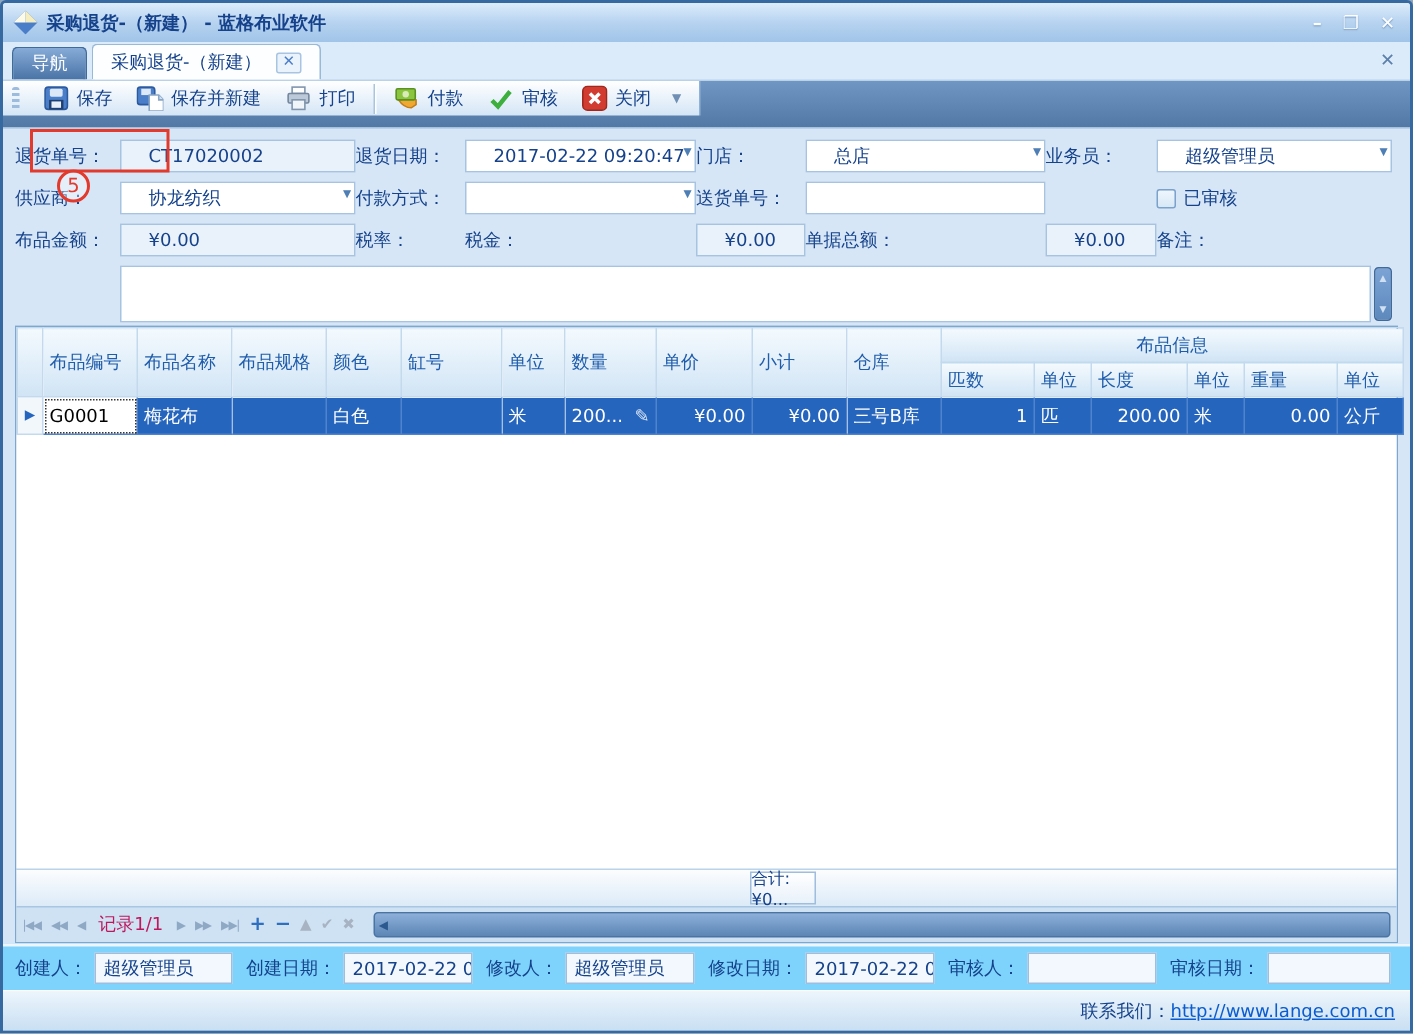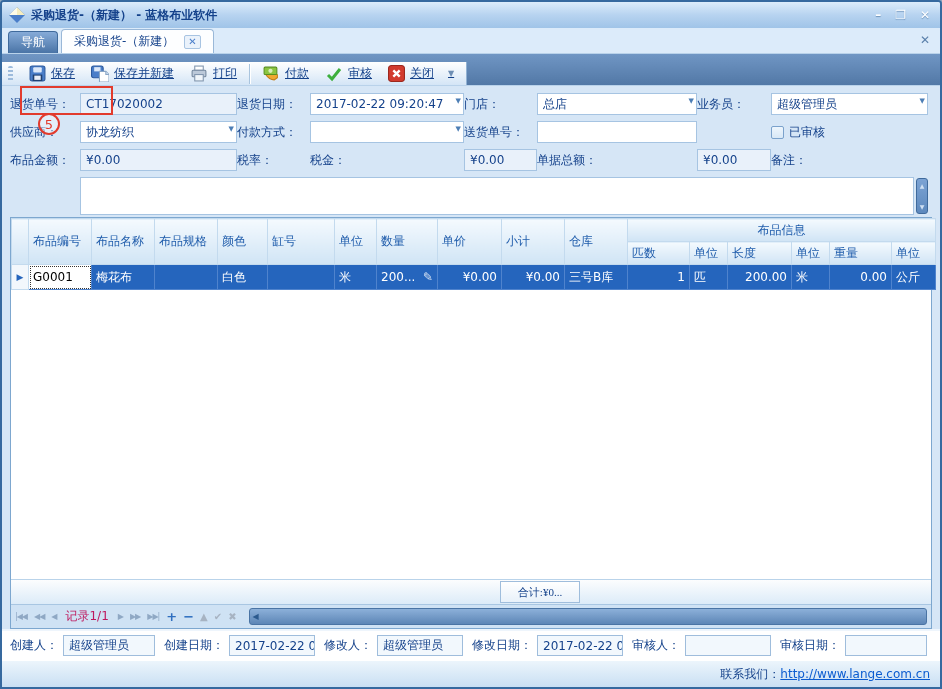--- a/index.html
+++ b/index.html
@@ -37,22 +37,22 @@
   .nav-tab { background: linear-gradient(#86abd8, #4a74a6); color: #fff;
     border: 1px solid #3f6a9c; border-bottom: none; margin-top: 39px; }
   .active-tab { background: #fdfeff; color: #15428b;
     border: 1px solid #9ab8d8; border-bottom: none; height: 24px; }
   .tab-close { margin-left: 10px; font-size: 10px; font-weight: bold; color: #4a7ec9;
     border: 1px solid #a8c4e2; background: #eaf2fb; border-radius: 2px;
     padding: 0 3px; line-height: 12px; }
   .tabs-close-all { position: absolute; right: 10px; top: 5px; color: #5b80ab;
     font-weight: bold; font-size: 12px; }
   
-  .toolbar { height: 31px; flex: 0 0 31px; display: flex; align-items: flex-end;
-    background: linear-gradient(#7096c4, #5278a6); text-decoration: underline; }
+  .toolbar { height: 31px; flex: 0 0 31px; display: flex; align-items: flex-start;
+    background: linear-gradient(#7096c4, #5278a6); }
   .toolbar-buttons { display: flex; align-items: center;
     background: linear-gradient(#ffffff, #d4e5f6); padding: 0 6px 0 6px;
     border-right: 1px solid #91b2d4; }
   .tbtn { display: flex; align-items: center; gap: 5px; border: none;
     background: transparent; color: #15428b; font: inherit; padding: 3px 8px;
     cursor: default; white-space: nowrap; }
   .tb-sep { width: 1px; height: 20px; background: #a9c4de; margin: 0 4px;
     box-shadow: 1px 0 0 #fff; }
   .tb-caret { color: #6f8fb4; font-size: 8px; padding: 0 6px; }
   .toolbar-fill { flex: 1; }
@@ -62,21 +62,21 @@
   .anno-circle { position: absolute; left: 36px; top: 111px; width: 22px; height: 22px;
     border: 2px solid #e23b2d; border-radius: 50%; color: #e23b2d;
     display: flex; align-items: center; justify-content: center; font-size: 13px;
     z-index: 20; pointer-events: none; background: rgba(255,255,255,0.35); }
   
   .form { flex: 0 0 132px; padding: 7px 8px 4px 8px; display: grid;
     grid-template-columns: 70px 157px 73px 154px 73px 160px 74px 157px;
     grid-auto-rows: 22px; row-gap: 6px; align-items: center;
     border-top: 1px solid #b9d2ea; }
   .flabel { white-space: nowrap; }
-  .field { height: 22px; display: flex; align-items: center; padding: 0 5px;
+  .field { height: 22px; display: flex; align-items: center; padding: 0 18px;
     border: 1px solid #a6c4e2; background: #fff; overflow: hidden;
     white-space: nowrap; }
   .field.readonly { background: #e9f1fa; }
   .field.combo { position: relative; padding-right: 16px; }
   .caret { position: absolute; right: 2px; top: 3px; font-size: 7px; color: #4d7eb5; }
   .chk-wrap { display: flex; align-items: center; gap: 5px; }
   .checkbox { width: 13px; height: 13px; border: 1px solid #7ba2cc;
     background: linear-gradient(#eef6fd, #d8e8f6); border-radius: 2px; }
   .remark-row { grid-column: 2 / 9; position: relative; height: 38px; align-self: start; }
   .remark-box { position: absolute; inset: 0 14px 0 0; background: #fff;
@@ -102,37 +102,37 @@
   .data-row td { background: #2565bd; color: #fff; border: 1px solid #4f83cd; }
   td.indicator { background: #f2f7fc; color: #2565bd; border: 1px solid #c3daee;
     text-align: center; font-size: 9px; padding: 0; }
   td.focus-cell { background: #fff; color: #000; outline: 1px dotted #333;
     outline-offset: -2px; }
   td.num { text-align: right; }
   .pencil { float: right; color: #d8e4f4; font-size: 12px; }
   .grid-filler { flex: 1; background: #fff; }
   .grid-footer { flex: 0 0 25px; background: linear-gradient(#fcfdfe, #dcebf8);
     border-top: 1px solid #b9d3ea; position: relative; }
-  .total-box { position: absolute; left: 489px; top: 1px; width: 80px; height: 22px;
+  .total-box { position: absolute; left: 489px; top: 1px; width: 44px; height: 22px;
     background: linear-gradient(#fff, #e8f1fa); border: 1px solid #9fbddc;
     display: flex; align-items: center; justify-content: center; font-size: 11px;
-    color: #15428b; font-family: Liberation Serif, serif; }
+    color: #15428b; }
   
   .navigator { flex: 0 0 24px; background: #cfe2f4; border-top: 1px solid #a8c6e2;
     display: flex; align-items: center; padding: 0 4px; gap: 7px; }
   .nav-ico { color: #8fa8c4; font-size: 8px; letter-spacing: -1px; }
   .nav-ico.blue { color: #2f6fc0; font-size: 13px; font-weight: bold; }
   .nav-ico.gray { color: #a7b3c2; font-size: 10px; }
   .rec-label { color: #be185d; font-size: 12px; padding: 0 2px; }
   .hscrollbar { flex: 1; height: 17px; margin-left: 6px;
     background: linear-gradient(#8cb0d9, #5d86b6); border: 1px solid #4a74a4;
     border-radius: 3px; display: flex; align-items: center; padding-left: 3px; }
   .sb-arrow { color: #2f5population; color: #2c5documentElement; color: #2c5a8e; font-size: 8px; }
   
-  .audit-row { flex: 0 0 31px; background: #ffffff; border-top: 2px solid #eef5fc;
+  .audit-row { flex: 0 0 31px; background: #7dd3fc; border-top: 2px solid #eef5fc;
     display: flex; align-items: center; padding: 0 8px; white-space: nowrap; }
   .audit-row .flabel { margin-right: 5px; }
   .afield { height: 21px; background: #f2f8fd; border: 1px solid #9fbddc;
     display: flex; align-items: center; padding: 0 5px; margin-right: 9px;
     overflow: hidden; }
   
   .statusbar { flex: 0 0 27px; background: linear-gradient(#ecf5fc, #c9dff3);
     border-top: 1px solid #fff; display: flex; align-items: center;
     padding: 0 10px; }
   .statusbar .spacer { flex: 1; }

